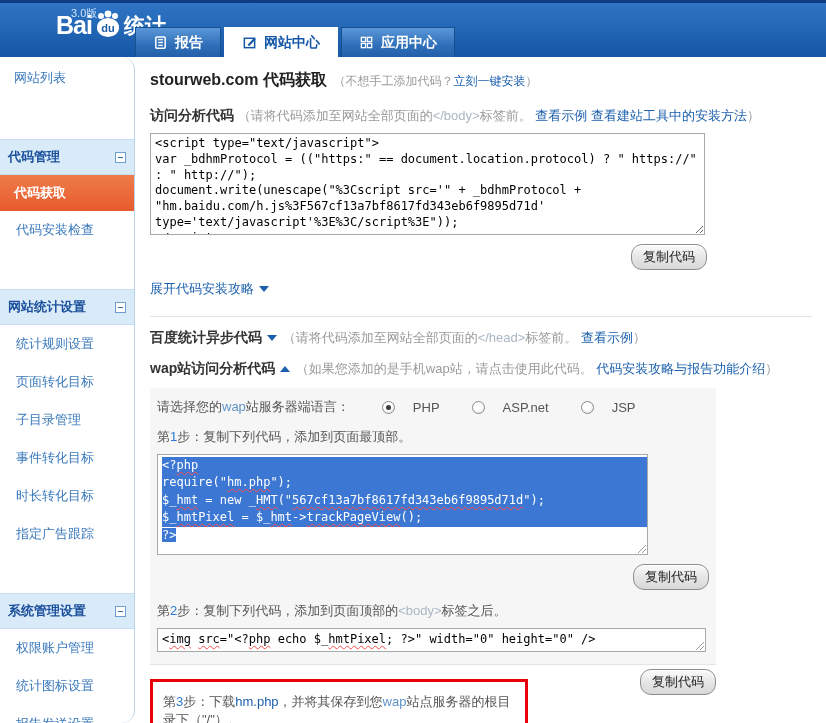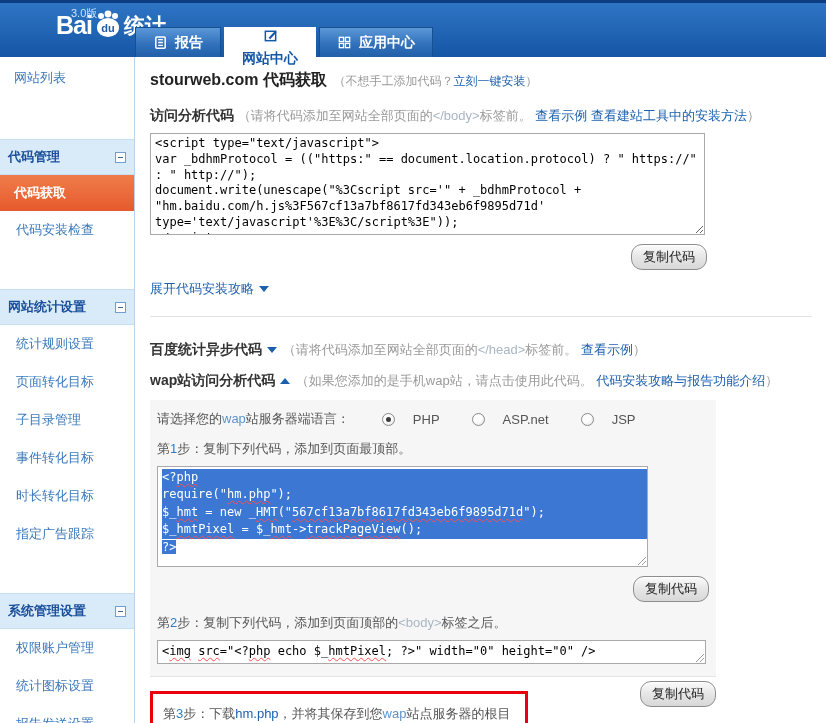--- a/index.html
+++ b/index.html
@@ -19,25 +19,25 @@
   .logo-paw { margin:0 1px -2px 1px; }
   .logo-suffix { font-size:21px; font-weight:bold; line-height:28px; }
   .logo-ver { position:absolute; left:63px; top:-3px; font-size:11px; color:#cfe4fa; }
   .tabs { position:absolute; left:135px; bottom:0; display:flex; gap:3px; }
   .tab {
     height:30px; padding:0 17px; display:flex; align-items:center; gap:7px;
     background:linear-gradient(180deg,#5b97d8 0%,#2f6fb9 60%,#2260a9 100%);
     border:1px solid #17508f; border-bottom:none;
     color:#fff; font-weight:bold; font-size:14px; cursor:pointer;
   }
-  .tab.active { background:#fff; color:#1558a8; border-color:#fff;flex-direction:column; }
+  .tab.active { background:#fff; color:#1558a8; border-color:#fff; }
   .tab svg { display:block; }
   
   .page { display:flex; height:666px; }
-  .sidebar { width:135px; border-right:1px solid #b9d3ea; display:flex; flex-direction:column; background:#fff; }
+  .sidebar { width:135px; border-right:1px solid #b9d3ea; display:flex; flex-direction:column; background:#fff;border-radius:13px; }
   .main { flex:1; padding:13px 14px 0 15px; }
   
   .side-top { padding:12px 0 12px 14px; color:#3a79bb; text-decoration:none; cursor:pointer; }
   .sec-title {
     background:#d9eaf9; border-top:1px solid #c6ddf2; border-bottom:1px solid #c6ddf2;
     color:#1a4f9b; font-weight:bold; padding:8px 8px 8px 8px;
     display:flex; justify-content:space-between; align-items:center; cursor:pointer;margin-top:40px;
   }
   .collapse { width:11px; height:11px; border:1px solid #6f9fd0; background:#fff; position:relative; display:inline-block; }
   .collapse::after { content:''; position:absolute; left:2px; right:2px; top:4px; height:1px; background:#336699; }
@@ -215,21 +215,21 @@
     <div class="btn-row">
       <button class="btn">复制代码</button>
     </div>
 
     <div class="expand-row">
       <a class="blue">展开代码安装攻略</a><span class="tri-down"></span>
     </div>
 
     <hr class="divider">
 
-    <div class="sec-head" style="margin-top:24px">
+    <div class="sec-head" style="margin-top:12px">
       <b>百度统计异步代码</b><span class="tri-down"></span>
       <span class="gray"><span>（请将代码添加至网站全部页面的</span><span class="tagtext">&lt;/head&gt;</span><span>标签前。</span></span>
       <a class="blue">查看示例</a><span class="gray">）</span>
     </div>
 
     <div class="sec-head" style="margin-top:13px">
       <b>wap站访问分析代码</b><span class="tri-up"></span>
       <span class="gray">（如果您添加的是手机wap站，请点击使用此代码。</span>
       <a class="blue">代码安装攻略与报告功能介绍</a><span class="gray">）</span>
     </div>

